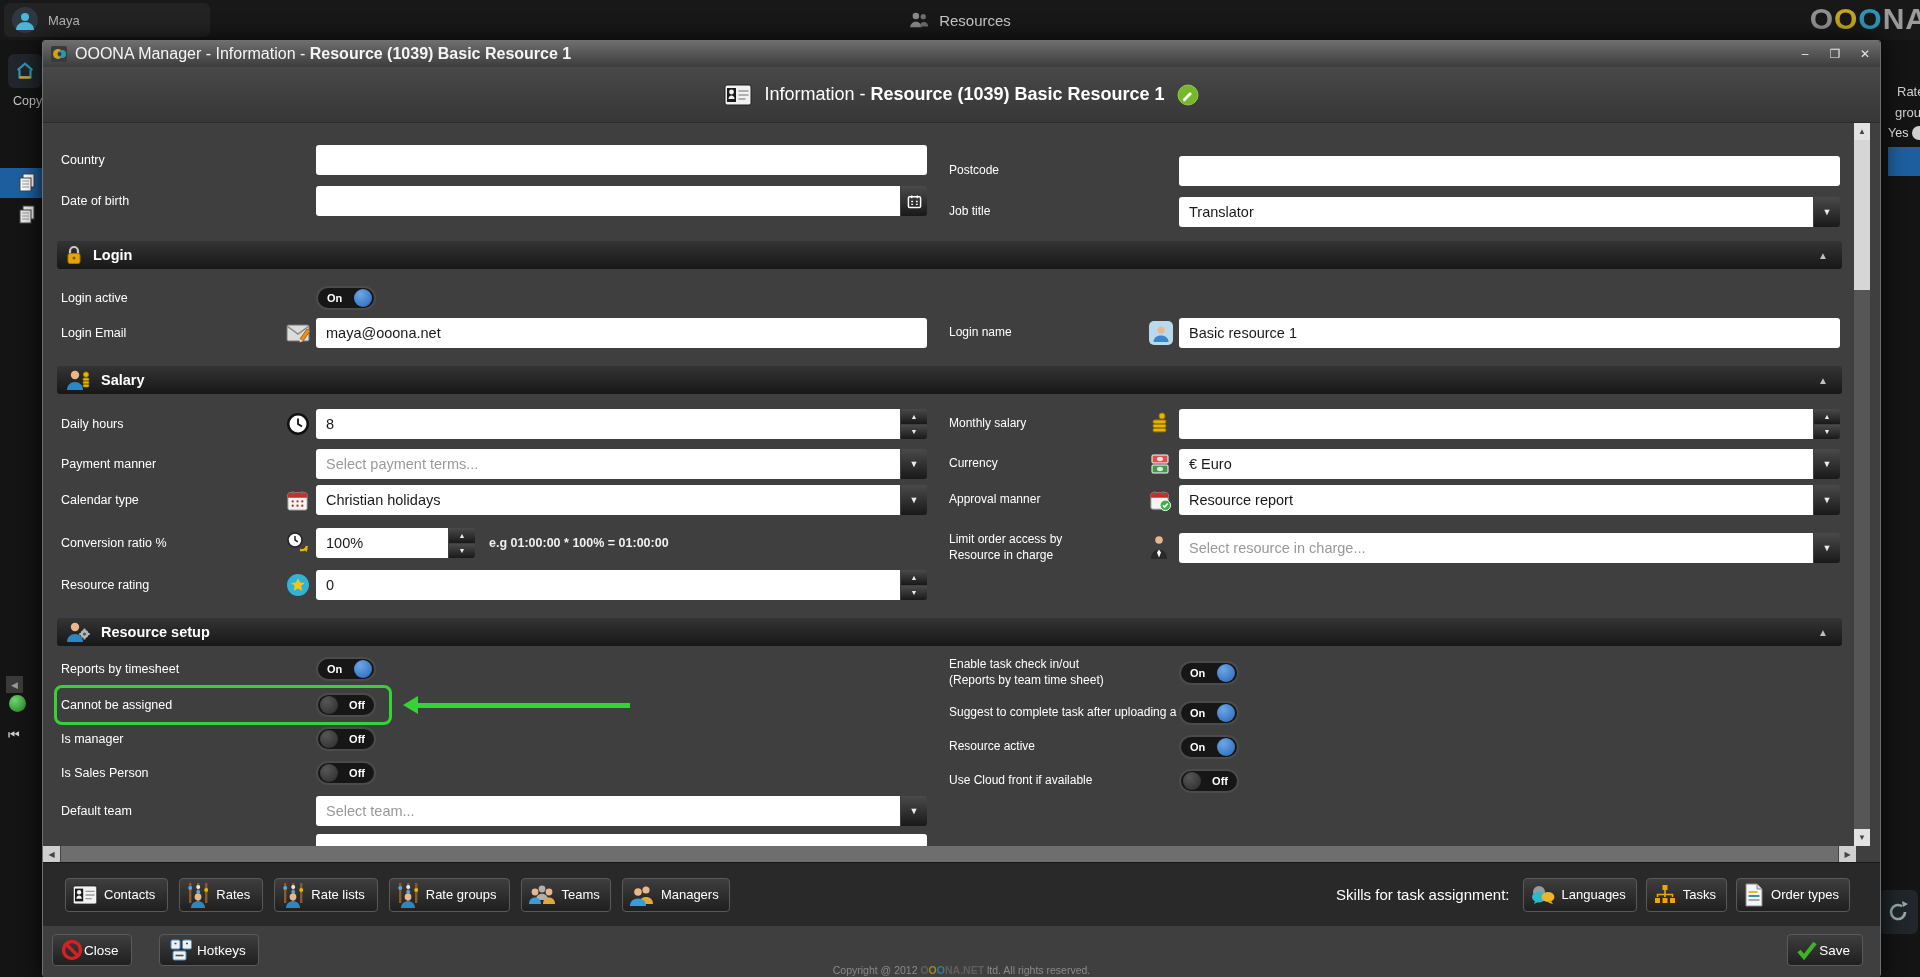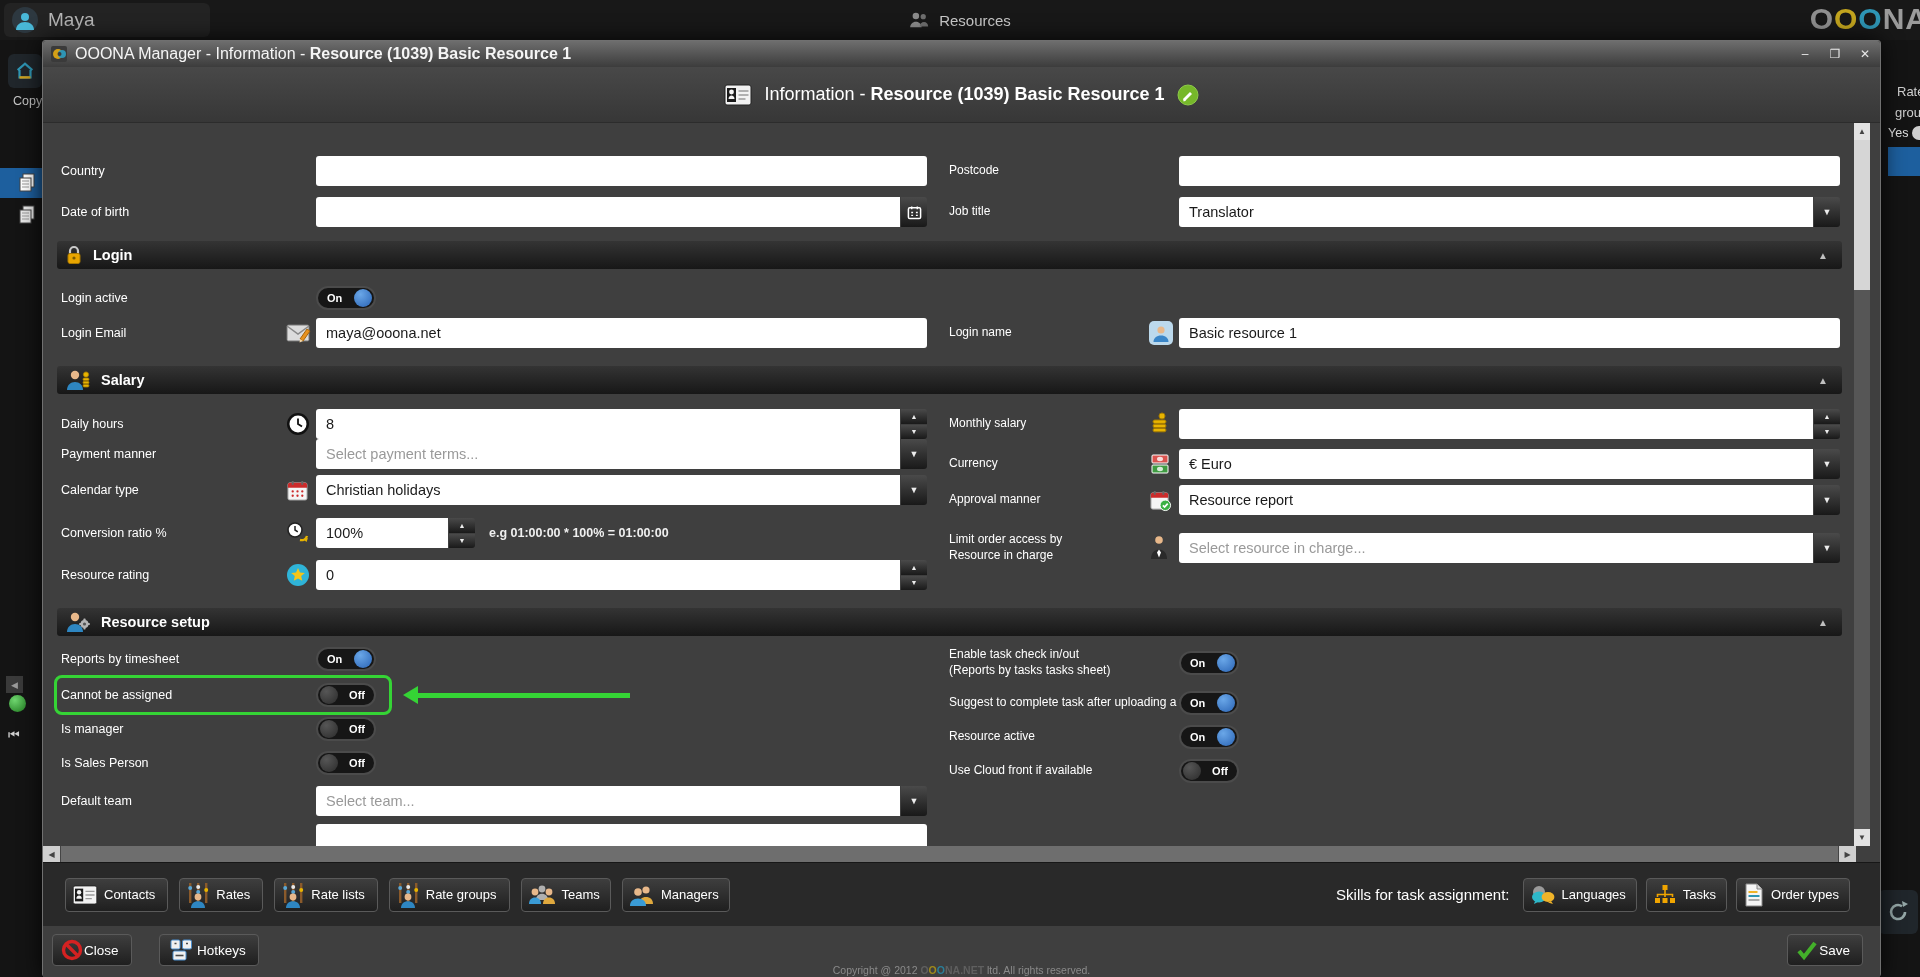--- a/index.html
+++ b/index.html
@@ -3,21 +3,21 @@
 <meta charset="utf-8">
 <style>
   * { margin:0; padding:0; box-sizing:border-box; }
   html,body { width:1920px; height:977px; overflow:hidden; background:#141414;
     font-family:"Liberation Sans", sans-serif; position:relative; color:#fff; }
 
   
   .topbar { position:absolute; left:0; top:0; width:1920px; height:40px; background:#181818; }
   .user-chip { position:absolute; left:4px; top:3px; width:206px; height:34px; background:#232323;
     border-radius:6px; display:flex; align-items:center; padding-left:8px; }
-  .user-chip .uname { color:#b5b5b5; font-size:19px; margin-left:10px; }
+  .user-chip .uname { color:#b5b5b5; font-size:13px; margin-left:10px; }
   .center-title { position:absolute; left:50%; top:0; transform:translateX(-50%); height:40px;
     display:flex; align-items:center; gap:10px; color:#c9c9c9; font-size:15px; }
   .logo { position:absolute; right:-8px; top:2px; font-size:30px; font-weight:bold; letter-spacing:1px;
     white-space:nowrap; }
   .bg-left-home { position:absolute; left:8px; top:54px; width:34px; height:34px; background:#20262b;
     border-radius:6px; display:flex; align-items:center; justify-content:center; }
   .bg-copy { position:absolute; left:13px; top:94px; color:#c5c5c5; font-size:12.5px; }
   .bg-bluerow { position:absolute; left:0; top:168px; width:42px; height:30px; background:#1d5f9e; }
   .bg-doc1 { position:absolute; left:18px; top:173px; }
   .bg-doc2 { position:absolute; left:18px; top:205px; }
@@ -243,21 +243,21 @@
         <circle cx="11" cy="11" r="10" fill="#76b82a" stroke="#8ecb49"></circle>
         <path d="M6 15 L13 8 L15 10 L8 17 Z" fill="#fff"></path>
         <path d="M6 15 L6.6 17.4 L9 16.8 Z" fill="#fff"></path>
       </svg>
   </div>
 
   <div class="form">
 
     <div class="sec">
       <div class="colL">
-        <div class="row" style="margin-top:33px">
+        <div class="row" style="margin-top:22px">
           <span class="lblL">Country</span>
           <span class="ico"></span>
           <span class="ctrl">
               <input class="txt" value="" style="">
             </span>
         </div>
         <div class="row" style="margin-top:11px">
           <span class="lblL">Date of birth</span>
           <span class="ico"></span>
           <span class="ctrl">
@@ -373,21 +373,21 @@
               </svg>
           </span>
           <span class="ctrl">
             <input class="txt" style="border-radius: 3px 0px 0px 3px;" value="8">
             <span class="spin">
                 <div>▲</div>
                 <div>▼</div>
               </span>
           </span>
         </div>
-        <div class="row" style="">
+        <div class="row" style="margin-top:10px">
           <span class="lblL">Payment manner</span>
           <span class="ico"></span>
           <span class="ctrl">
             <span class="dd ph">
                 <span>Select payment terms...</span>
               </span>
             <span class="sidebtn">▼</span>
           </span>
         </div>
         <div class="row" style="margin-top:6px">
@@ -598,21 +598,21 @@
           <span class="ico"></span>
           <span class="ctrl">
               <input class="txt" style="">
             </span>
         </div>
       </div>
       <div class="colR">
         <div class="row" style="margin-top:12px; height:30px">
           <span class="lblR">
               <div>Enable task check in/out</div>
-              <div>(Reports by tasks tasks sheet)</div>
+              <div>(Reports by team time sheet)</div>
             </span>
           <span class="ico"></span>
           <span class="toggle on">
               <span class="tl">On</span>
               <span class="knob"></span>
             </span>
         </div>
         <div class="row tg" style="margin-top:14px">
           <span class="lblR nowrap">Suggest to complete task after uploading a file</span>
           <span class="ico"></span>

